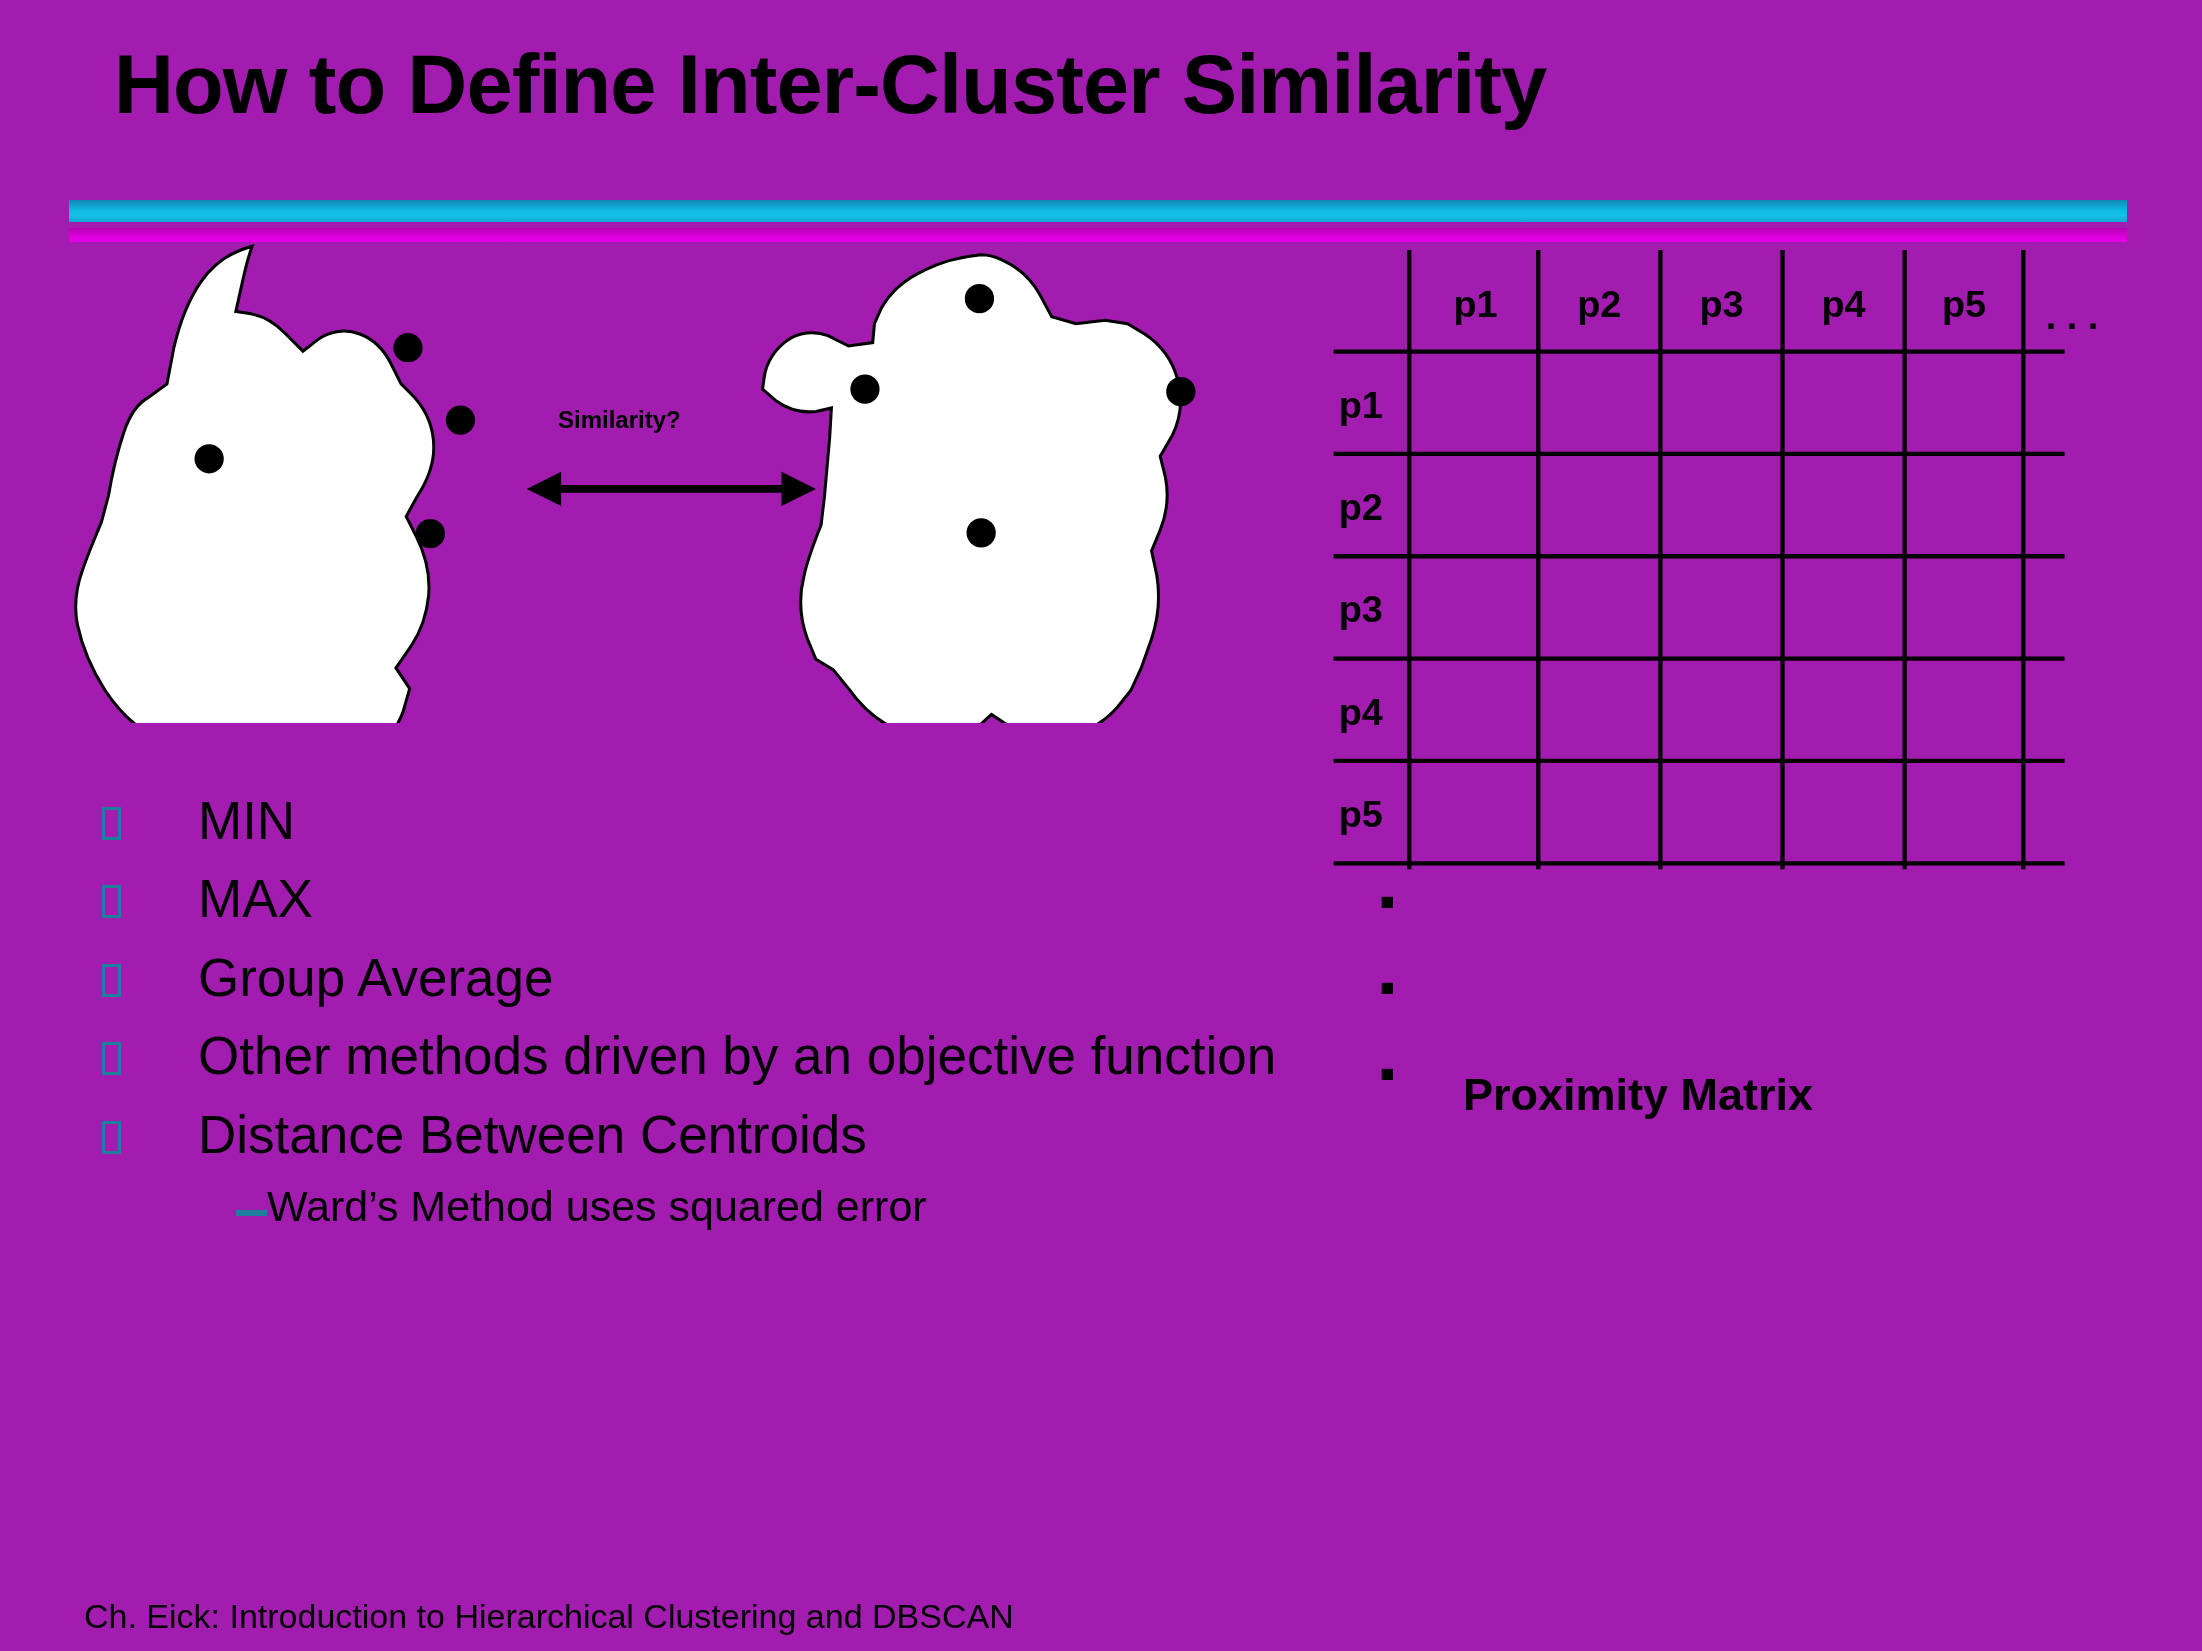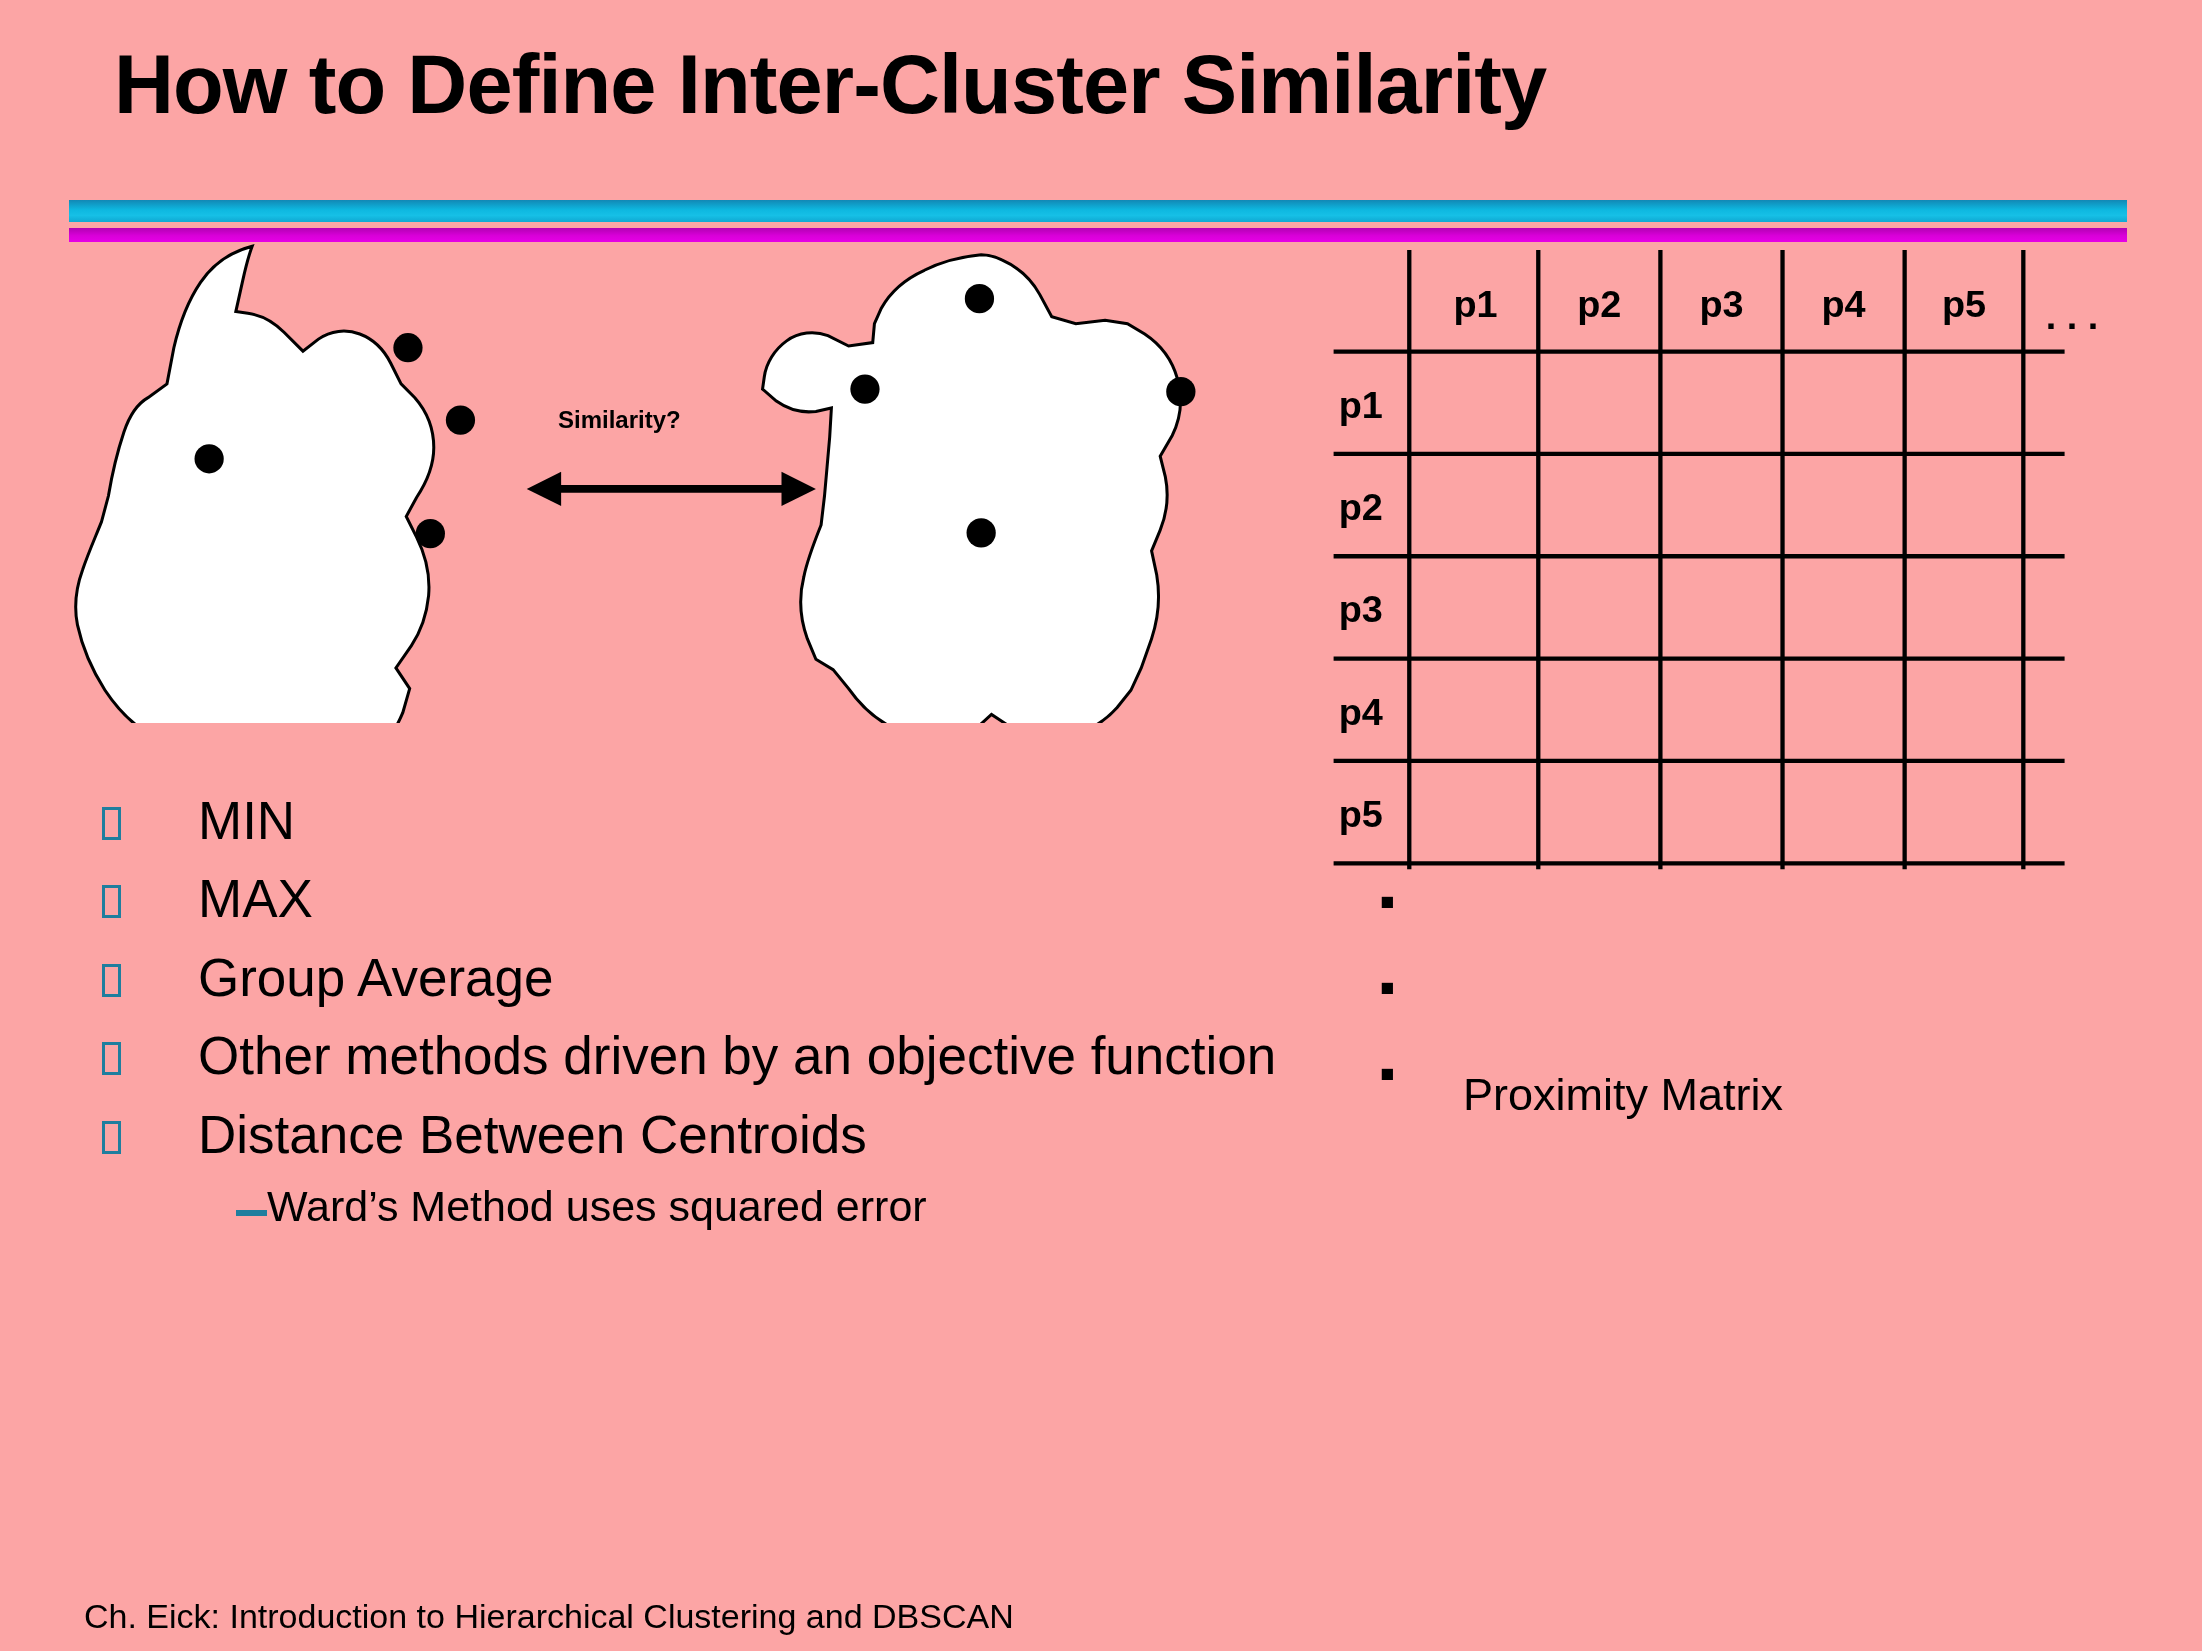--- a/index.html
+++ b/index.html
@@ -7,21 +7,21 @@
     padding: 0;
     background: #ffffff;
   }
   body {
     font-family: "Liberation Sans", sans-serif;
   }
   #slide {
     position: relative;
     width: 2203px;
     height: 1652px;
-    background: #fca5a5;
+    background: #a21caf;
     overflow: hidden;
   }
 
   
   #slide-title {
     position: absolute;
     left: 114px;
     top: 41px;
     width: 1893px;
     font-size: 83px;
@@ -131,21 +131,21 @@
     font-family: "Liberation Sans", sans-serif;
     font-size: 44px;
     font-weight: bold;
     fill: #000000;
   }
   #matrix-caption {
     position: absolute;
     left: 1463px;
     top: 1069px;
     font-size: 45px;
-    font-weight: normal;
+    font-weight: bold;
     color: #000000;
     white-space: nowrap;
   }
 
   
   #footer {
     position: absolute;
     left: 84px;
     top: 1597px;
     font-size: 34px;

